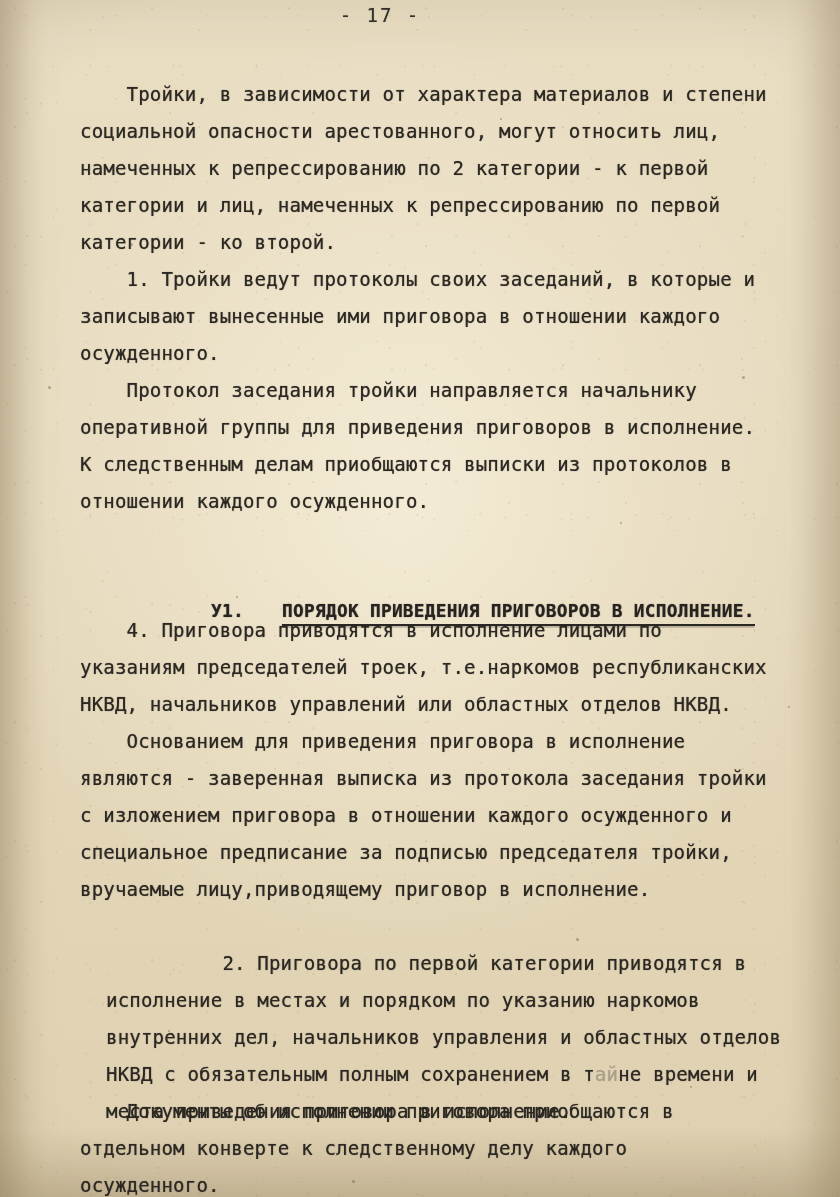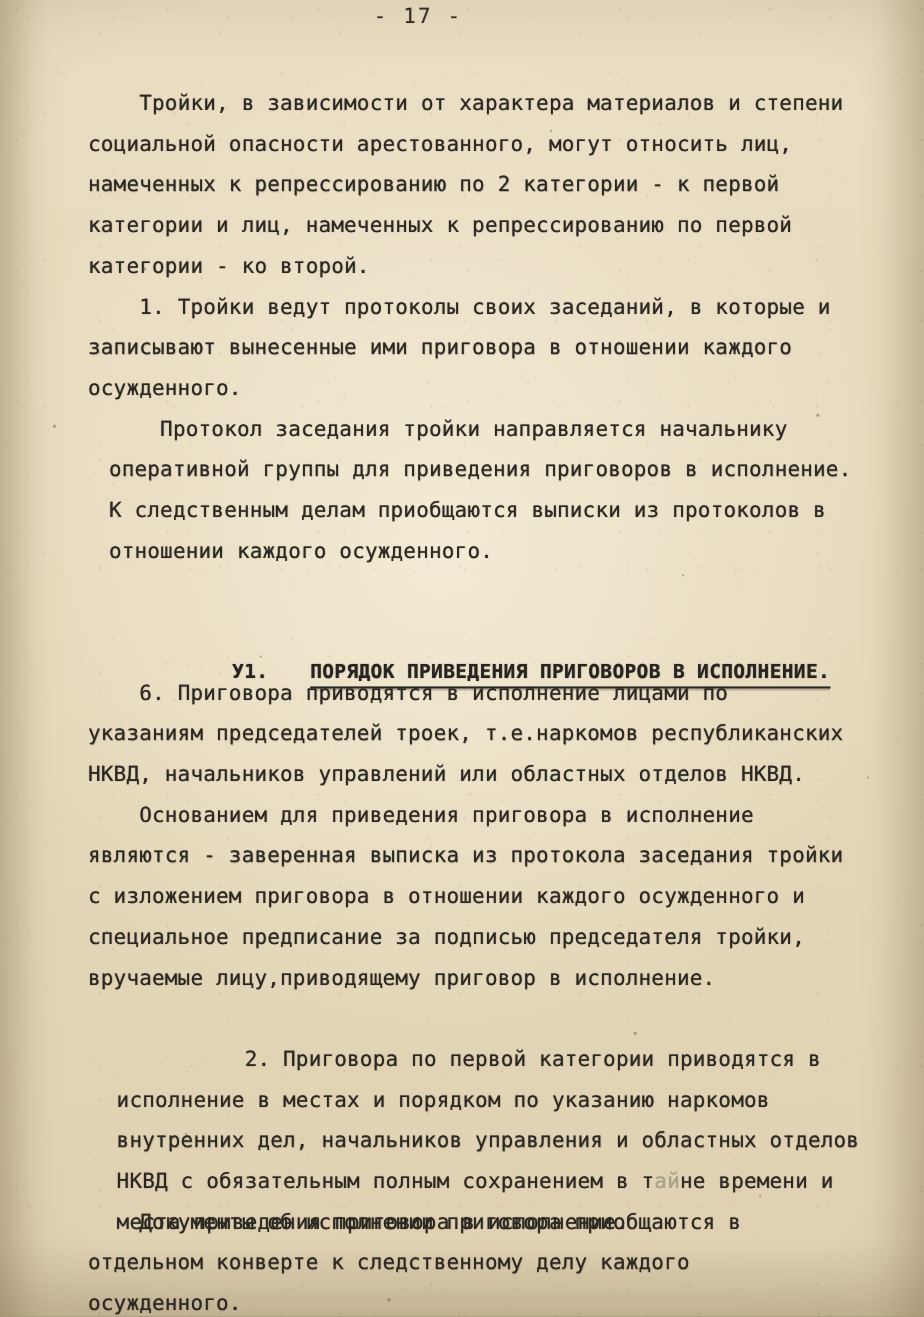--- a/index.html
+++ b/index.html
@@ -146,27 +146,27 @@
   <span class="speck" style="left:576px; top:938px;  width:3px; height:3px;"></span>
 
   <div id="content">
 
     <div class="page-number">- 17 -</div>
 
     <div class="para" style="top:76px;">    Тройки, в зависимости от характера материалов и степени социальной опасности арестованного, могут относить лиц, намеченных к репрессированию по 2 категории - к первой категории и лиц, намеченных к репрессированию по первой категории - ко второй.</div>
 
     <div class="para" style="top:261px;">    1. Тройки ведут протоколы своих заседаний, в которые и записывают вынесенные ими приговора в отношении каждого осужденного.</div>
 
-    <div class="para" style="top:372px;margin-left:19px;">    Протокол заседания тройки направляется начальнику оперативной группы для приведения приговоров в исполнение. К следственным делам приобщаются выписки из протоколов в отношении каждого осужденного.</div>
+    <div class="para" style="top:372px;">    Протокол заседания тройки направляется начальнику оперативной группы для приведения приговоров в исполнение. К следственным делам приобщаются выписки из протоколов в отношении каждого осужденного.</div>
 
     <div class="heading" style="top:556px;">
       <span class="num">У1.</span><span class="underlined">ПОРЯДОК ПРИВЕДЕНИЯ ПРИГОВОРОВ В ИСПОЛНЕНИЕ.</span>
     </div>
 
-    <div class="para" style="top:612px;">    6. Приговора приводятся в исполнение лицами по указаниям председателей троек, т.е.наркомов республиканских НКВД, начальников управлений или областных отделов НКВД.</div>
+    <div class="para" style="top:612px;">    4. Приговора приводятся в исполнение лицами по указаниям председателей троек, т.е.наркомов республиканских НКВД, начальников управлений или областных отделов НКВД.</div>
 
     <div class="para" style="top:723px;">    Основанием для приведения приговора в исполнение являются - заверенная выписка из протокола заседания тройки с изложением приговора в отношении каждого осужденного и специальное предписание за подписью председателя тройки, вручаемые лицу,приводящему приговор в исполнение.</div>
 
     <div class="para" style="top:908px;margin-left:26px;">
       <span>    2. Приговора по первой категории приводятся в исполнение в местах и порядком по указанию наркомов внутренних дел, начальников управления и областных отделов НКВД с обязательным полным сохранением в т</span><span class="faded">ай</span><span>не времени и места приведения приговора в исполнение.</span>
     </div>
 
     <div class="para" style="top:1093px;">    Документы об исполнении приговора приобщаются в отдельном конверте к следственному делу каждого осужденного.</div>
 
   </div>

